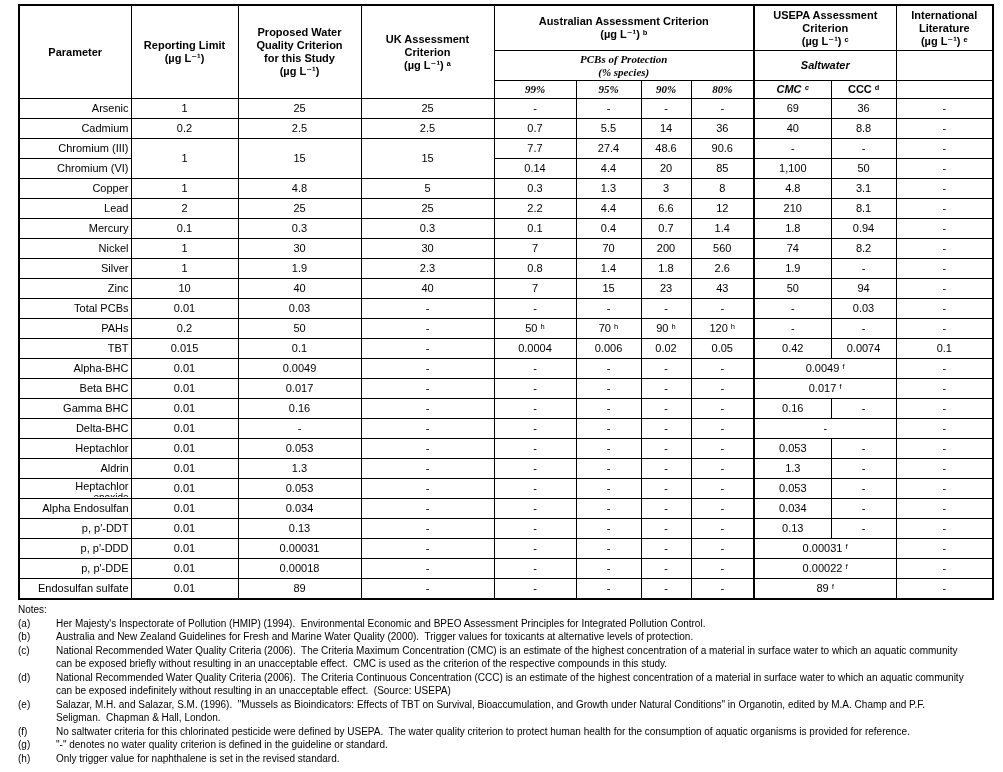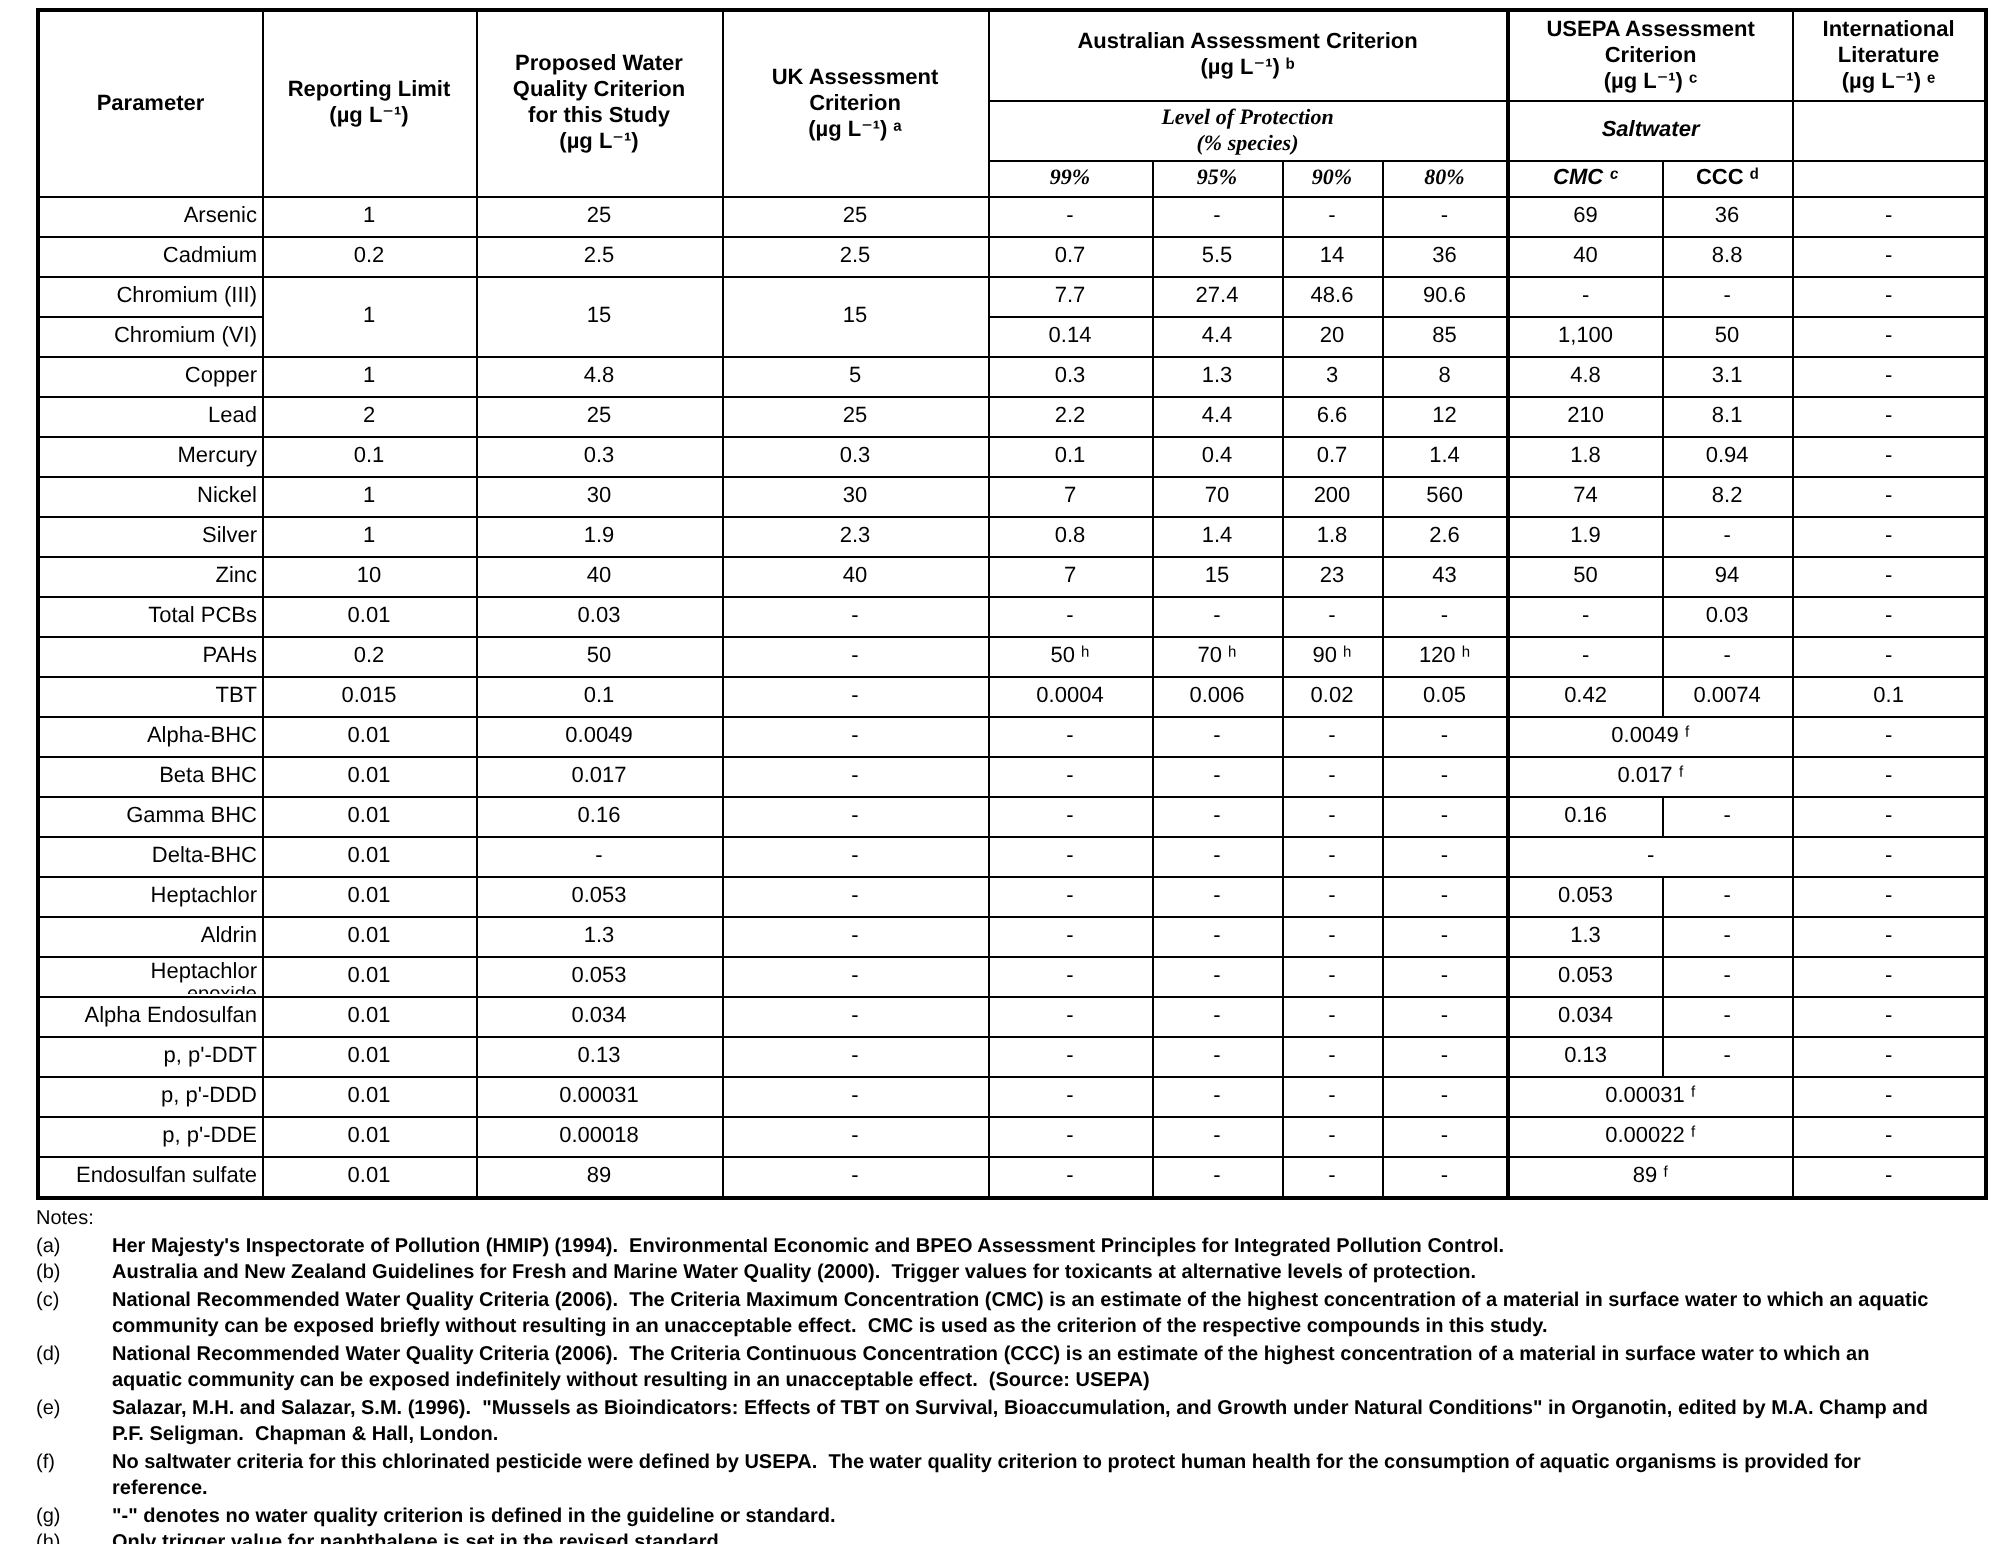--- a/index.html
+++ b/index.html
@@ -23,21 +23,21 @@
 
   .wq td{height:19px;font-size:11px;line-height:13px;text-align:center;
          vertical-align:middle;}
   .wq td.param{text-align:right;padding-left:4px;}
   .param-sub{height:4px;overflow:hidden;font-size:10px;line-height:10px;}
 
   .notes{margin-top:3px;font-size:10px;line-height:13.5px;width:952px;}
   .notes-title{margin-bottom:0;}
   .note-row{display:flex;align-items:flex-start;}
   .note-label{flex:0 0 38px;}
-  .note-text{flex:1;white-space:pre-wrap;font-weight:bold;}
+  .note-text{flex:1;white-space:pre-wrap;}
 </style>
 </head>
 <body>
 
 <div class="page">
 
   <table class="wq">
     <colgroup>
       <col style="width:112px">
         <col style="width:107px">
@@ -66,21 +66,21 @@
         <th colspan="4">Australian Assessment Criterion
 (µg L⁻¹) ᵇ</th>
         <th colspan="2" class="thickL">USEPA Assessment
 Criterion
 (µg L⁻¹) ᶜ</th>
         <th>International
 Literature
 (µg L⁻¹) ᵉ</th>
       </tr>
       <tr class="hr2">
-        <th colspan="4" class="serifi">Level of Protection
+        <th colspan="4" class="serifi">PCBs of Protection
 (% species)</th>
         <th colspan="2" class="thickL sansi">Saltwater</th>
         <th></th>
       </tr>
       <tr class="hr3">
         <th class="serifi">99%</th>
         <th class="serifi">95%</th>
         <th class="serifi">90%</th>
         <th class="serifi">80%</th>
         <th class="thickL sansi">CMC ᶜ</th>

